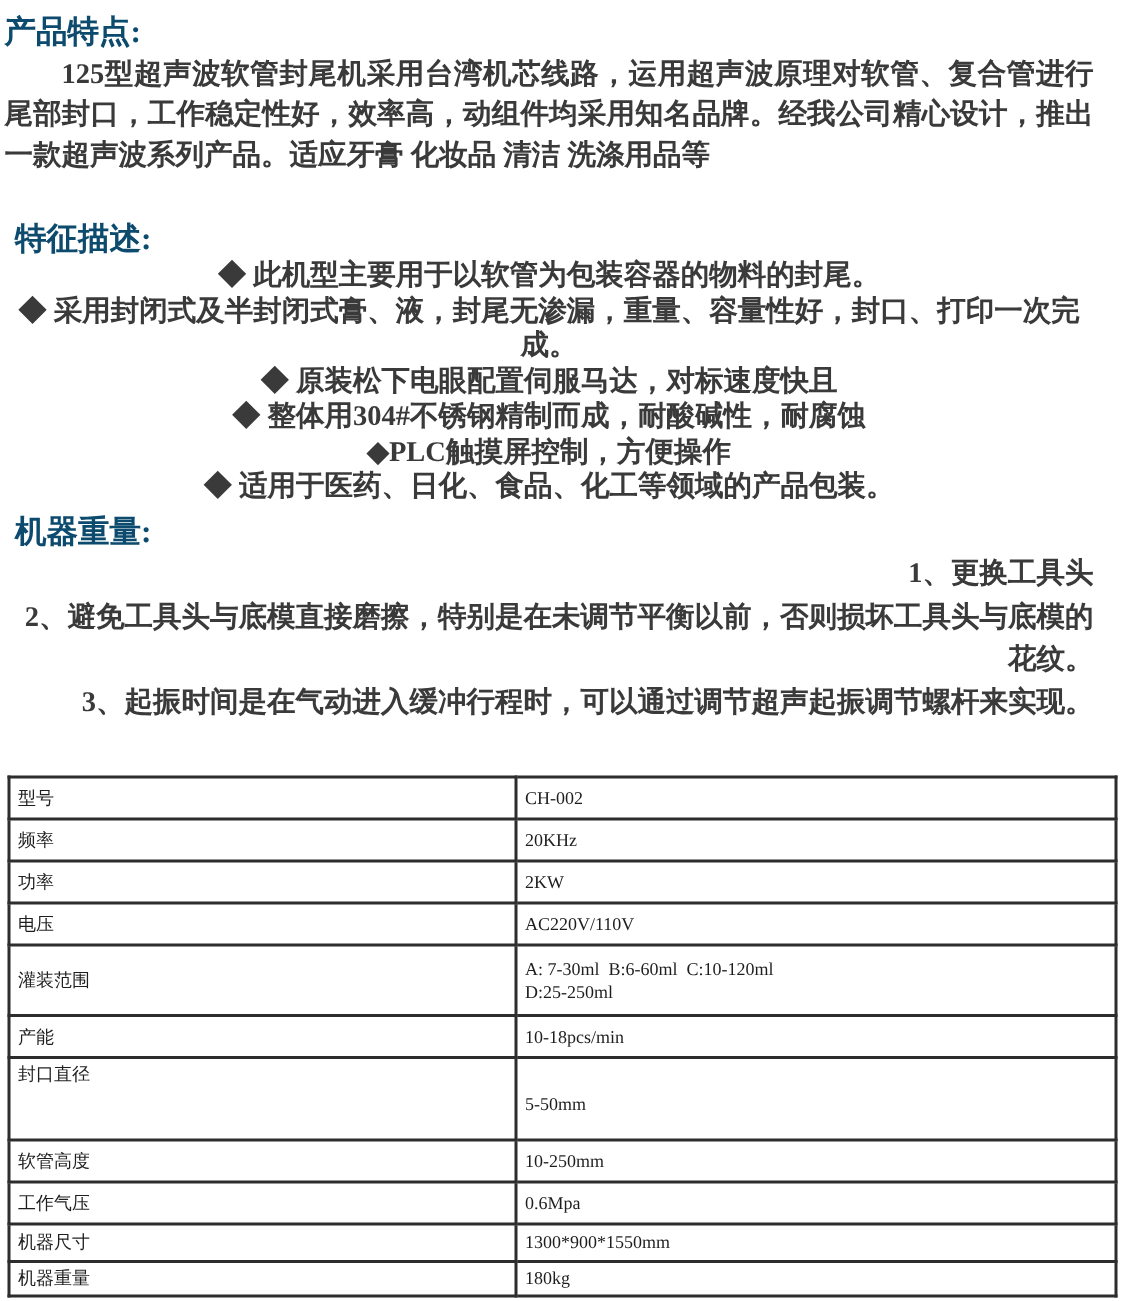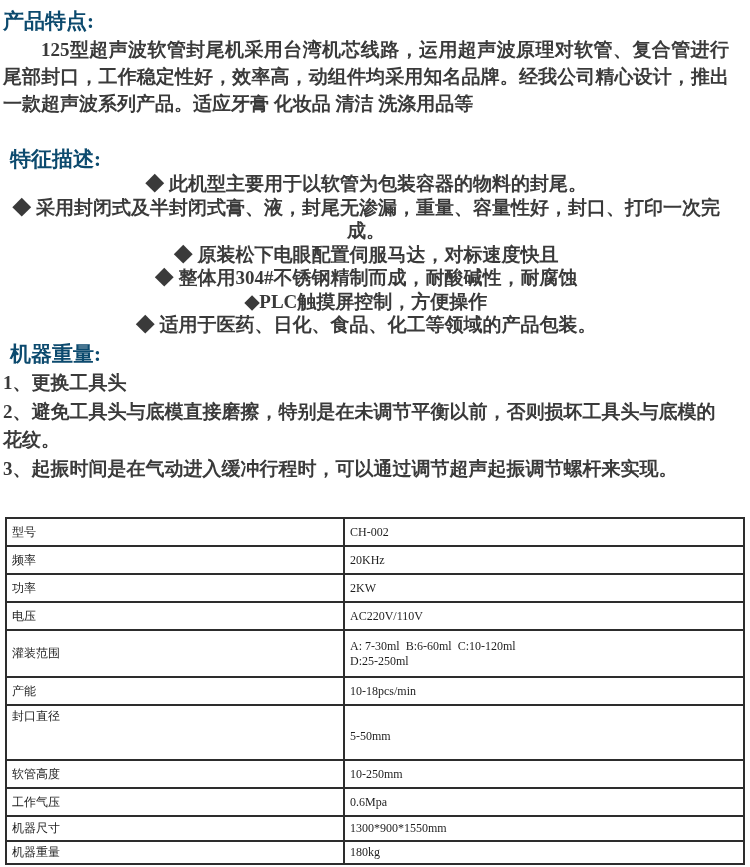--- a/index.html
+++ b/index.html
@@ -40,21 +40,21 @@
     color: #3a3a3a;
   }
   .bullet-item { margin: 0; text-align: center; }
   .notes-list {
     width: 726px;
     font-size: 19px;
     font-weight: bold;
     line-height: 28px;
     color: #3a3a3a;
   }
-  .note-item { margin: 0 0 1px 0; }
+  .note-item { margin: 0 0 1px 0; text-align: right; }
   table.spec {
     border-collapse: collapse;
     width: 740px;
     table-layout: fixed;
   }
   table.spec td {
     border: 2px solid #2d2d2d;
     font-size: 12px;
     font-weight: normal;
     color: #1e1e1e;

